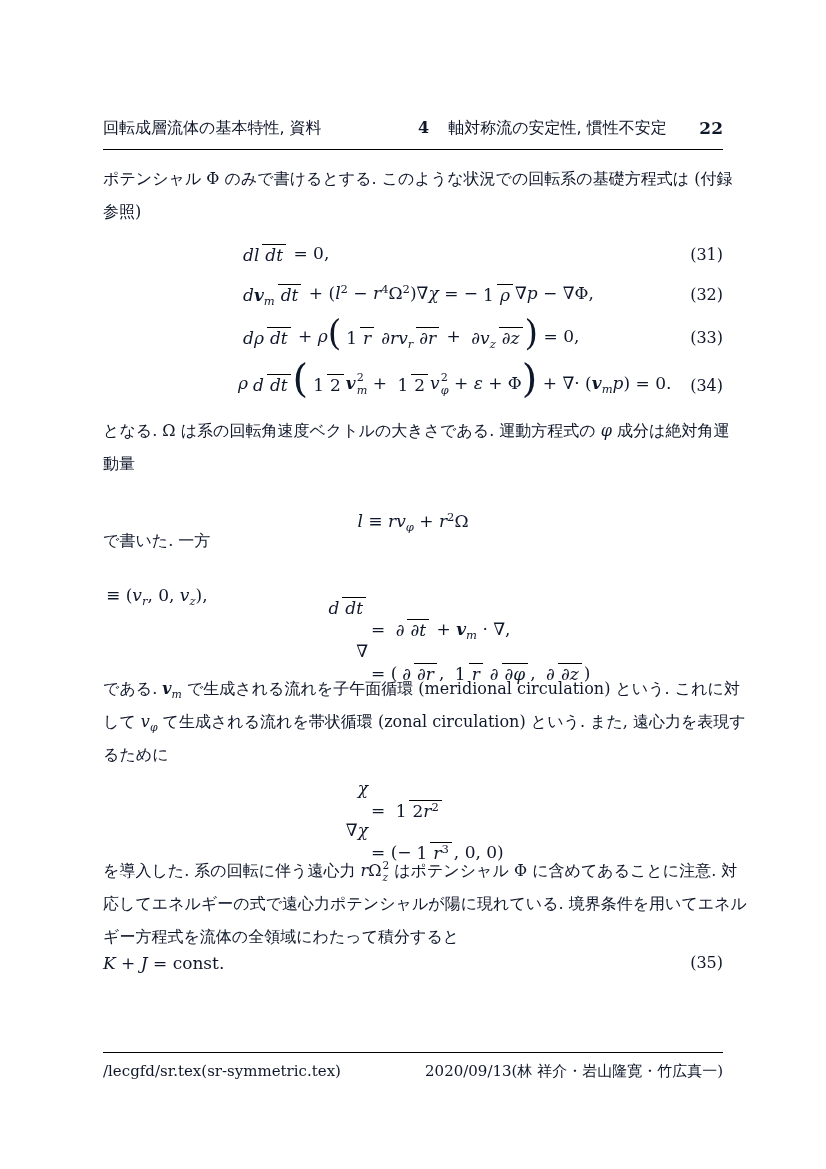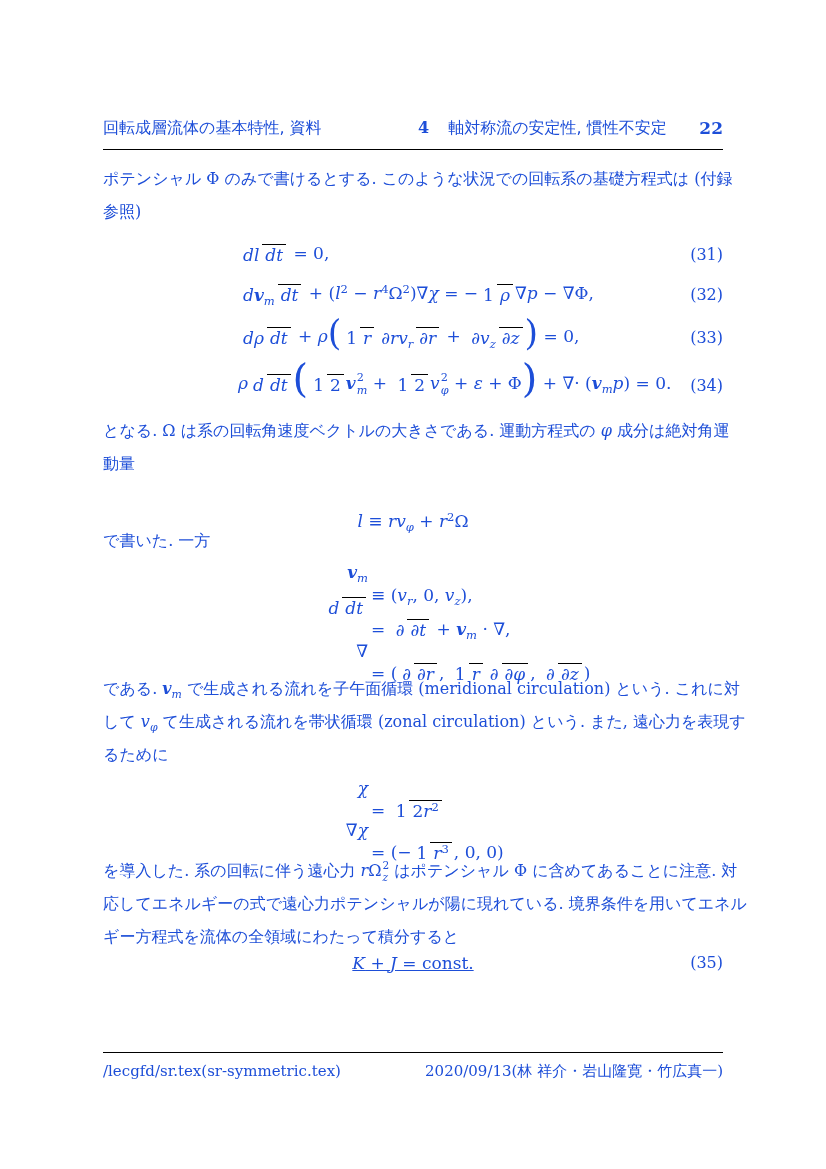--- a/index.html
+++ b/index.html
@@ -1,17 +1,17 @@
 <!DOCTYPE html>
 <html><head>
 <meta charset="utf-8">
 <style>
   html,body { margin:0; padding:0; background:#ffffff; }
   .page {
-    position:relative; width:826px; height:1169px; background:#ffffff; color:#1d4ed8;
+    position:relative; width:826px; height:1169px; background:#ffffff; color:#0f172a;
     font-family:"DejaVu Serif","Liberation Serif",serif; overflow:hidden;
   }
   .abs { position:absolute; left:103px; width:620px; }
 
   
   .header { top:118px; height:31px; border-bottom:1px solid #000; font-size:16px; }
   .h-left { position:absolute; left:0; top:0; font-family:"DejaVu Sans","Liberation Sans",sans-serif; }
   .h-sec  { position:absolute; left:315px; top:0; white-space:nowrap; }
   .h-no   { font-weight:bold; margin-right:14px; }
   .h-title{ font-family:"DejaVu Sans","Liberation Sans",sans-serif; }
@@ -23,21 +23,21 @@
 
   
   .eqmath { font-size:17px; }
   .eqgroup { }
   .eqrow { display:flex; justify-content:space-between; align-items:center; padding-left:135px; }
   .eqtag { font-size:16px; }
   .eqcenter { text-align:center; }
   .eqalign .arow { display:flex; align-items:center; }
   .lhs { display:inline-block; width:265px; text-align:right; white-space:nowrap; }
   .rhs { display:inline-block; text-align:left; white-space:nowrap; padding-left:3px;margin-top:45px; }
-  .eq35 { height:30px; line-height:30px; text-align:center; position:absolute;text-decoration:underline; }
+  .eq35 { height:30px; line-height:30px; text-align:left; position:absolute; }
   .eq35 .eqtag { position:absolute; right:0; top:0; }
 
   .i  { font-style:italic; }
   .bi { font-style:italic; font-weight:bold; }
   sub { font-size:0.68em; font-style:italic; vertical-align:-0.35em; line-height:0; }
   sup { font-size:0.68em; font-style:normal; vertical-align:0.5em; line-height:0; }
   .frac { display:inline-flex; flex-direction:row; align-items:flex-end;
           vertical-align:middle; margin:0 2px; line-height:1.18; }
   .fn { display:block; padding:0 3px; text-align:center; }
   .fd { display:block; padding:0 3px; border-top:1px solid #000; text-align:center; }
@@ -132,21 +132,20 @@
   </div>
 
   <div class="abs eqcenter eqmath" style="top:506px;height:30px;line-height:30px"><span class="i">l</span><span> ≡ </span><span class="i">rv</span><sub>φ</sub><span> + </span><span class="i">r</span><sup>2</sup><span>Ω</span></div>
 
   <div class="abs para" style="top:524px">
     <div class="tline"><span>で書いた. 一方</span></div>
   </div>
 
   <div class="abs eqalign eqmath" style="top:558px">
     <div class="arow" style="height:28px">
-      <span class="lhs"><span class="bi">v</span><sub>m</sub></span>
       <span class="rhs"><span> ≡ (</span><span class="i">v</span><sub>r</sub><span>, 0, </span><span class="i">v</span><sub>z</sub><span>),</span></span>
     </div>
     <div class="arow" style="height:42px">
       <span class="lhs"><span class="frac">
             <span class="fn"><span class="i">d</span></span>
             <span class="fd"><span class="i">dt</span></span>
           </span></span>
       <span class="rhs"><span> = </span><span class="frac">
             <span class="fn"><span>∂</span></span>
             <span class="fd"><span class="i">∂t</span></span>

